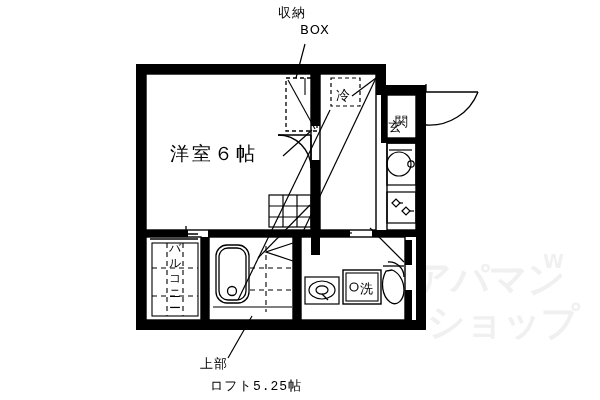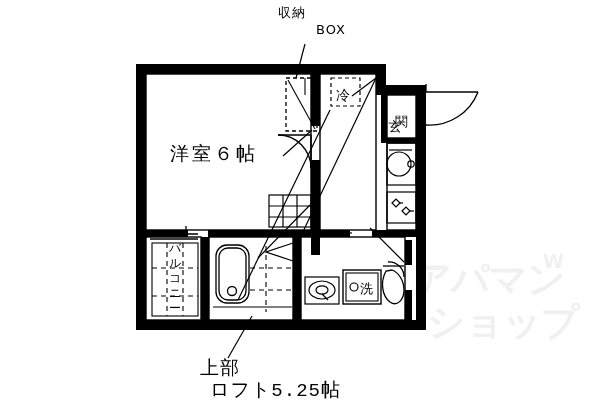--- a/index.html
+++ b/index.html
@@ -4,21 +4,21 @@
 <style>
   html,body{margin:0;padding:0;background:#ffffff;}
   body{
     width:600px;height:400px;position:relative;overflow:hidden;
     font-family:"DejaVu Sans","Liberation Sans",sans-serif;
     color:#000;
   }
   #floorplan{position:absolute;left:0;top:0;width:600px;height:400px;}
   .lbl{position:absolute;white-space:pre;color:#000;}
   .lbl-title{font-size:13px;letter-spacing:1px;text-align:right;}
-  .lbl-small{font-size:19px;letter-spacing:1px;}
+  .lbl-small{font-size:13px;letter-spacing:1px;}
 </style>
 </head>
 <body>
 
 <svg id="floorplan" viewBox="0 0 600 400">
 
   <g>
     <text x="413" y="292" font-family="DejaVu Sans, sans-serif" font-size="38" font-weight="bold" fill="#f0f0f0" letter-spacing="-1">アパマン</text>
     <text x="427" y="335" font-family="DejaVu Sans, sans-serif" font-size="38" font-weight="bold" fill="#f0f0f0" letter-spacing="-1">ショップ</text>
     <text x="543" y="268" font-family="DejaVu Sans, sans-serif" font-size="19" font-weight="bold" fill="#f0f0f0">W</text>
@@ -204,16 +204,16 @@
     <line x1="320" y1="233" x2="352" y2="233"></line>
     <line x1="372" y1="233" x2="406" y2="233"></line>
     <line x1="146" y1="233" x2="188" y2="233"></line>
   </g>
 
   <line x1="252" y1="316" x2="228" y2="358" stroke="#000" stroke-width="1.2"></line>
 
 </svg>
 
 <div class="lbl lbl-title" style="left:278px;top:4px;">収納</div>
-<div class="lbl lbl-title" style="left:316px;top:22px;">BOX</div>
+<div class="lbl lbl-title" style="left:300px;top:22px;">BOX</div>
 
 <div class="lbl lbl-small" style="left:200px;top:355px;">上部</div>
 <div class="lbl lbl-small" style="left:210px;top:377px;font-family:Liberation Mono, monospace;">ロフト5.25帖</div>
 
 </body></html>

